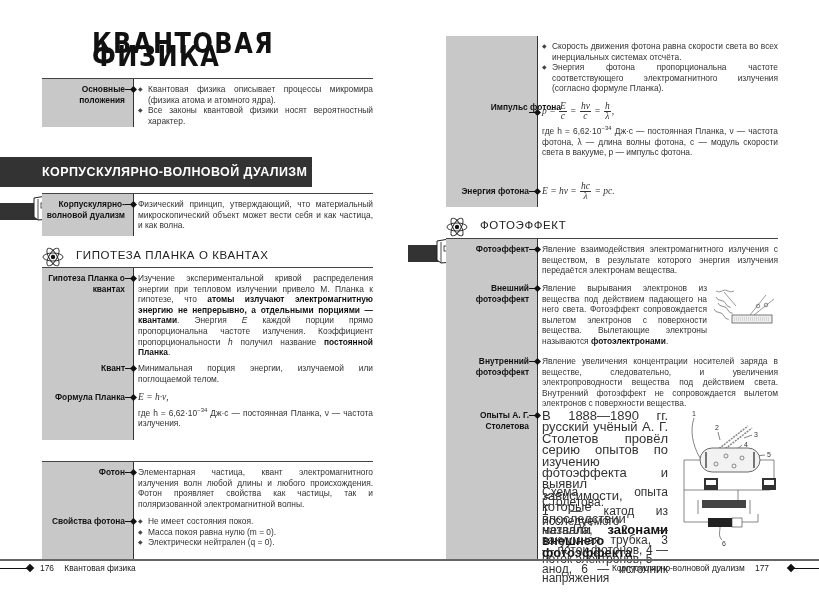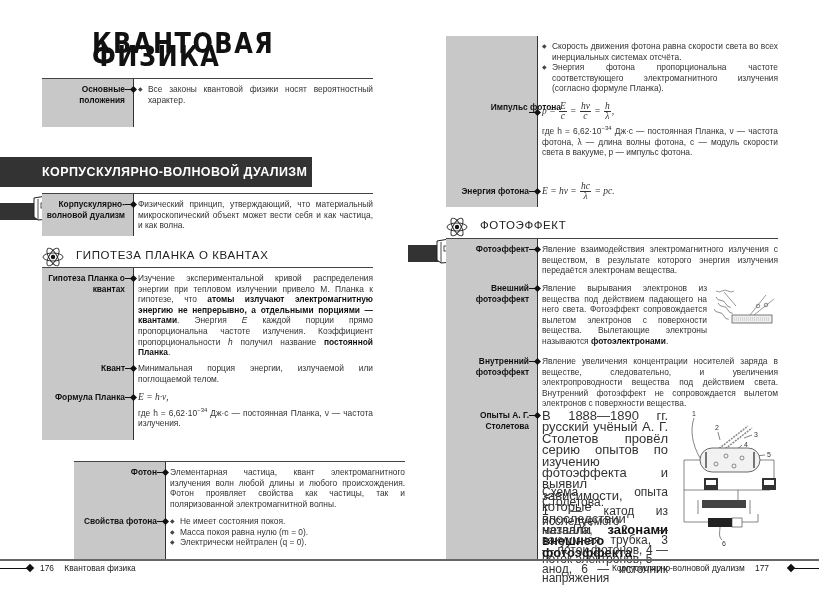--- a/index.html
+++ b/index.html
@@ -51,20 +51,21 @@
   <div class="chapter-title">КВАНТОВАЯ ФИЗИКА</div>
 
   <div class="block" style="left:42px; top:78px; width:331px; height:49px;">
     <div class="gray"></div>
     <div class="vline"></div>
     <div class="row" style="top:5px;">
       <div class="term">Основные положения</div>
       <div class="connector"></div>
       <div class="dot"></div>
       <ul class="desc bullets" style="width:235px;">
+        <li>Квантовая физика описывает процессы микромира (физика атома и атомного ядра).</li>
         <li>Все законы квантовой физики носят вероятностный характер.</li>
       </ul>
     </div>
   </div>
 
   <div class="dark-banner">КОРПУСКУЛЯРНО-ВОЛНОВОЙ ДУАЛИЗМ</div>
 
   <div class="book-bar" style="left:0; top:203px; width:52px;"></div>
   <svg class="book-icon" style="left:32px; top:195px;" viewBox="0 0 20 26">
     <path d="M2 3 L14 1 L18 4 L18 24 L6 25 L2 22 Z" fill="#fff" stroke="#222" stroke-width="1"></path>
@@ -115,21 +116,21 @@
       <div class="connector"></div>
       <div class="dot"></div>
       <div class="desc" style="width:235px;">
         <div class="formula">E = h·ν,</div>
         <div style="margin-top:5px;"><span>где </span><span>h = 6,62·10</span><sup>−34</sup><span> Дж·с — постоянная Планка, ν — частота излучения.</span></div>
       </div>
     </div>
   </div>
 
 
-  <div class="block" style="left:42px; top:461px; width:331px; height:98px;margin-left:32px;">
+  <div class="block" style="left:42px; top:461px; width:331px; height:98px;">
     <div class="gray"></div>
     <div class="vline"></div>
 
     <div class="row" style="top:5px;">
       <div class="term">Фотон</div>
       <div class="connector"></div>
       <div class="dot"></div>
       <div class="desc" style="width:235px;">Элементарная частица, квант электромагнитного излучения волн любой длины и любого происхождения. Фотон проявляет свойства как частицы, так и поляризованной электромагнитной волны.</div>
     </div>
 

